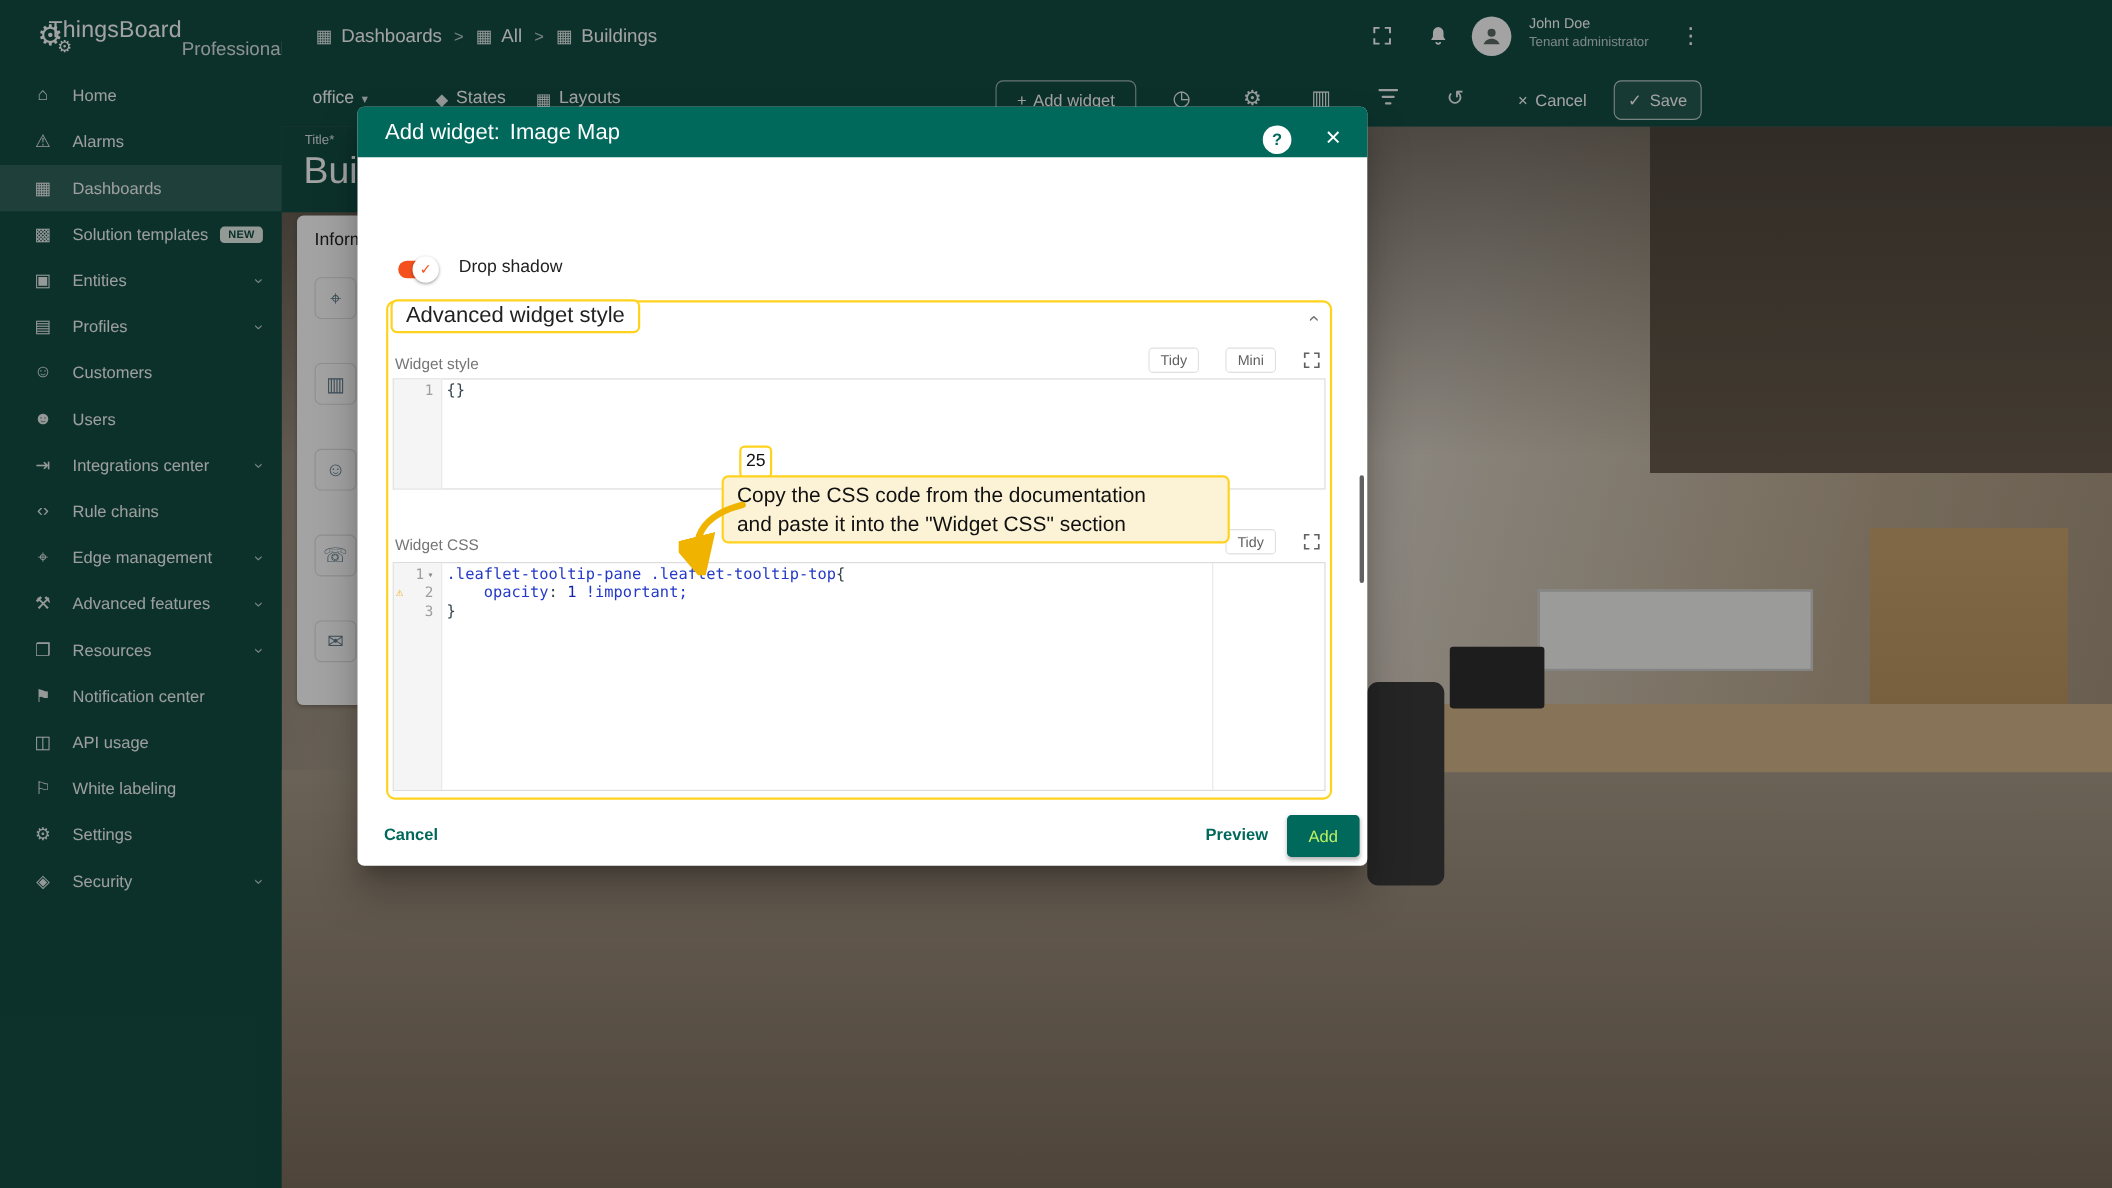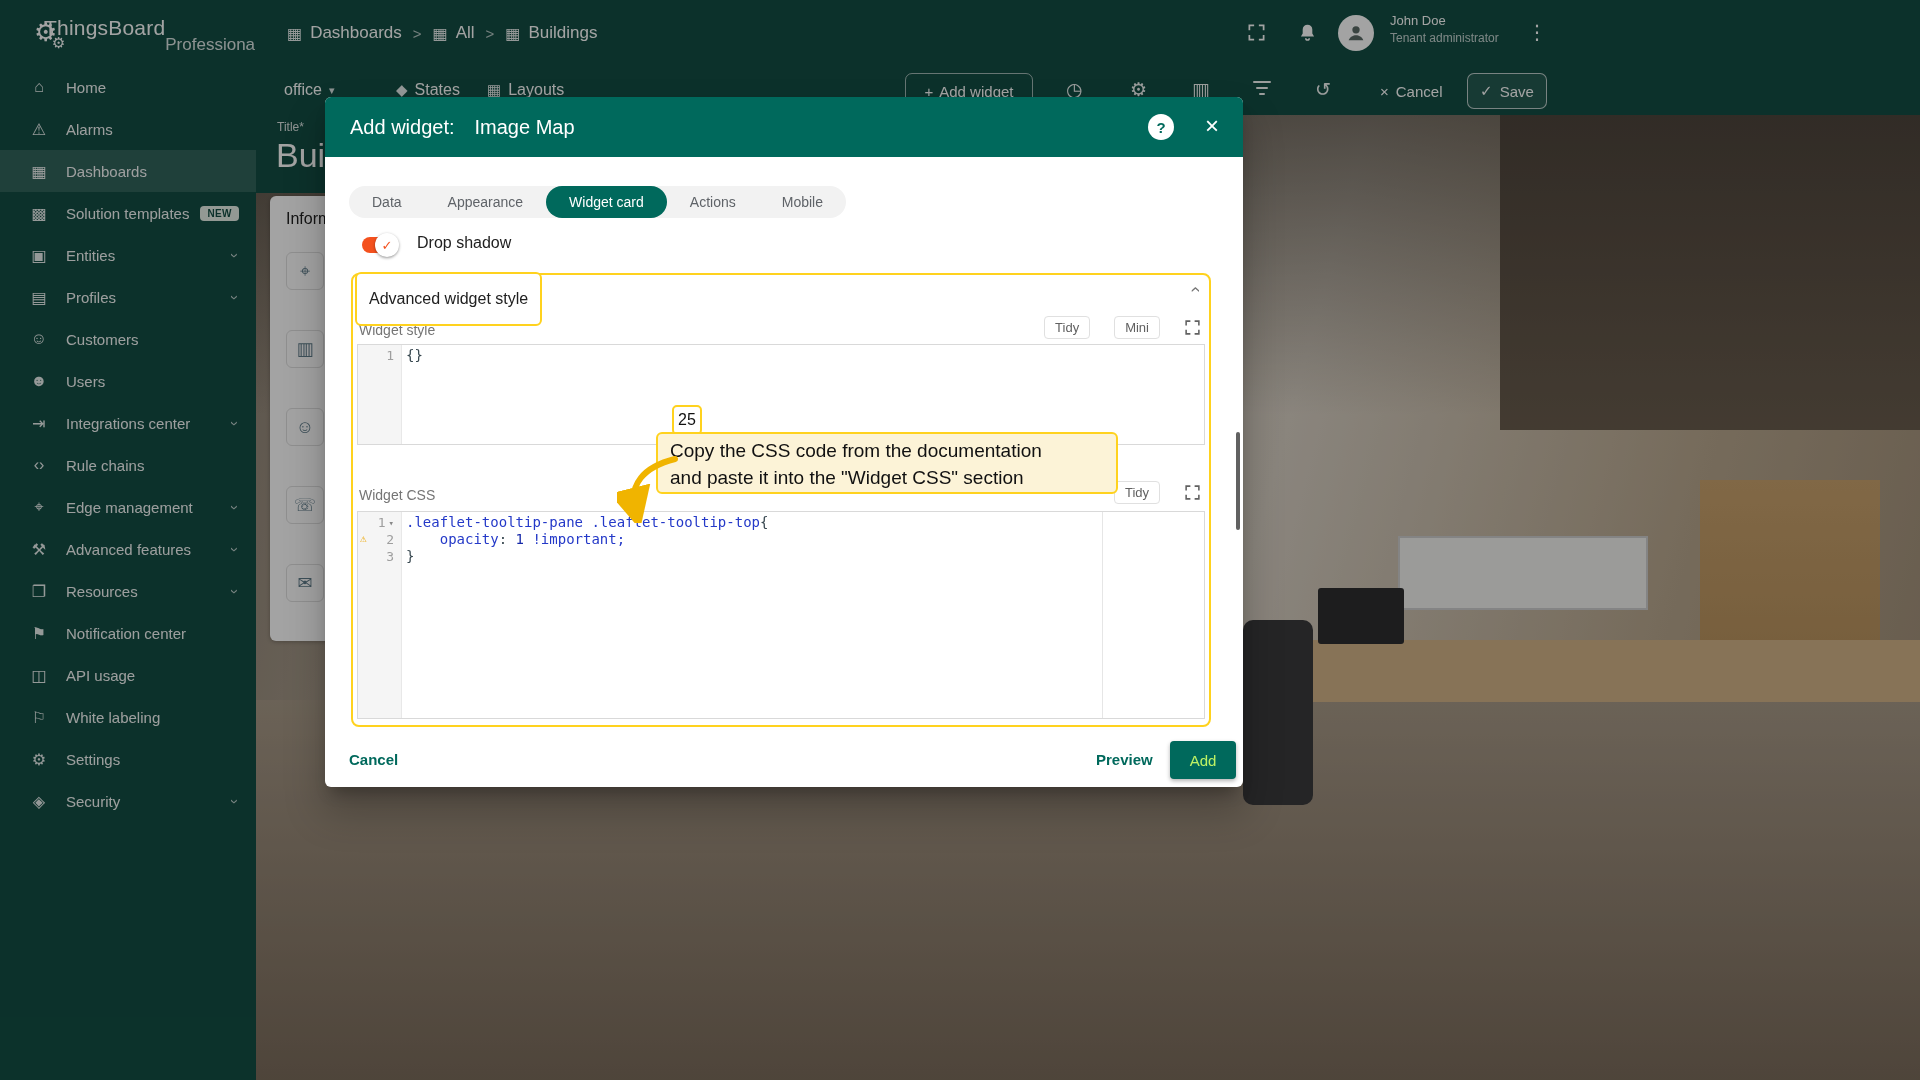--- a/index.html
+++ b/index.html
@@ -58,37 +58,37 @@
   .teal-patch{position:absolute;left:256px;top:115px;width:130px;height:78px;background:#134e44;z-index:2}
   .db-title-label{position:absolute;left:277px;top:120px;color:rgba(255,255,255,.85);font-size:12px;z-index:3}
   .db-title-value{position:absolute;left:276px;top:136px;color:#fff;font-size:34px;z-index:3}
   .info-card{position:absolute;left:270px;top:196px;width:160px;height:445px;background:#fff;border-radius:6px;z-index:3;box-shadow:0 1px 4px rgba(0,0,0,.25);padding:14px 0 0 16px}
   .info-title{font-size:16px;color:#212121;margin-bottom:24px}
   .wtile{width:38px;height:38px;border:1px solid #e0e0e0;border-radius:6px;display:flex;align-items:center;justify-content:center;font-size:18px;color:#607d8b;margin-bottom:40px;background:#fff}
 
   
   .overlay{position:absolute;left:0;top:0;width:1920px;height:1080px;background:rgba(0,0,0,.36);z-index:40}
   .modal{position:absolute;left:325px;top:97px;width:918px;height:690px;background:#fff;border-radius:6px;z-index:50;box-shadow:0 11px 15px -7px rgba(0,0,0,.3),0 24px 38px 3px rgba(0,0,0,.22)}
-  .m-header{position:absolute;left:0;top:0;width:918px;height:60px;background:#00695c;border-radius:6px 6px 0 0;display:flex;align-items:center;padding-left:25px;gap:20px}
+  .m-header{position:absolute;left:0;top:0;width:918px;height:46px;background:#00695c;border-radius:6px 6px 0 0;display:flex;align-items:center;padding-left:25px;gap:9px}
   .m-title{color:#fff;font-size:20px}
   .m-wname{color:#fff;font-size:20px}
   .help-btn{position:absolute;left:823px;top:17px;width:26px;height:26px;border-radius:50%;background:#fff;color:#00695c;font-weight:bold;font-size:15px;display:flex;align-items:center;justify-content:center;cursor:pointer}
   .close-btn{position:absolute;left:872px;top:14px;width:30px;height:30px;color:#fff;font-size:24px;display:flex;align-items:center;justify-content:center;cursor:pointer}
 
   .tabs{position:absolute;left:24px;top:89px;height:32px;display:inline-flex;background:#f2f2f2;border-radius:16px;align-items:center}
   .tab{height:32px;display:flex;align-items:center;padding:0 23px;font-size:14px;color:#5f6368;border-radius:16px;cursor:pointer;white-space:nowrap}
   .tab.active{background:#00695c;color:#fff}
 
   .toggle-row{position:absolute;left:37px;top:136px;display:flex;align-items:center;gap:21px}
   .toggle{position:relative;width:34px;height:16px;border-radius:8px;background:#f4511e;margin-top:4px;cursor:pointer}
   .knob{position:absolute;right:-3px;top:-4px;width:24px;height:24px;border-radius:50%;background:#fff;box-shadow:0 1px 3px rgba(0,0,0,.4);display:flex;align-items:center;justify-content:center;color:#f4511e;font-size:13px;font-weight:bold}
   .toggle-label{font-size:16px;color:#212121}
 
   .adv-box{position:absolute;left:26px;top:176px;width:860px;height:454px;border:2px solid #ffd21e;border-radius:8px}
-  .adv-chip{position:absolute;left:30px;top:175px;background:#fff;border:2px solid #ffd21e;border-radius:6px;padding:16px 12px;font-size:16px;color:#212121;z-index:2}
+  .adv-chip{position:absolute;left:30px;top:175px;background:#fff;border:2px solid #ffd21e;border-radius:6px;padding:2px 12px;font-size:20px;color:#212121;z-index:2}
   .sec-chev{position:absolute;left:866px;top:182px;font-size:18px;color:#757575;transform:rotate(-90deg);cursor:pointer}
 
   .ed-label{position:absolute;font-size:14px;color:#757575}
   .ed-controls{position:absolute;display:flex;align-items:center;gap:24px}
   .mini-btn{font-size:13px;color:#616161;background:#fff;border:1px solid #e0e0e0;border-radius:4px;padding:3px 10px;cursor:pointer}
   .fs-ic{width:17px;height:17px;color:#616161;cursor:pointer}
 
   .editor{position:absolute;border:1px solid #d9d9d9;background:#fff;display:flex;font-family:"DejaVu Sans Mono","Liberation Mono",monospace}
   .gutter{width:44px;background:#f5f5f5;border-right:1px solid #e8e8e8;padding-top:2px}
   .g-row{position:relative;height:17px;display:flex;align-items:center;justify-content:flex-end;padding-right:7px;color:#9e9e9e;font-size:13px;gap:2px}
@@ -311,27 +311,20 @@
   <div class="overlay"></div>
 
   <div class="modal">
     <div class="m-header">
       <span class="m-title">Add widget:</span>
       <span class="m-wname">Image Map</span>
     </div>
     <span class="help-btn">?</span>
     <span class="close-btn">×</span>
 
-    <div class="tabs">
-      <span class="tab">Data</span>
-      <span class="tab">Appearance</span>
-      <span class="tab active">Widget card</span>
-      <span class="tab">Actions</span>
-      <span class="tab">Mobile</span>
-    </div>
 
     <div class="toggle-row">
       <span class="toggle">
           <span class="knob">✓</span>
         </span>
       <span class="toggle-label">Drop shadow</span>
     </div>
 
     <div class="adv-box"></div>
     <div class="adv-chip">Advanced widget style</div>

